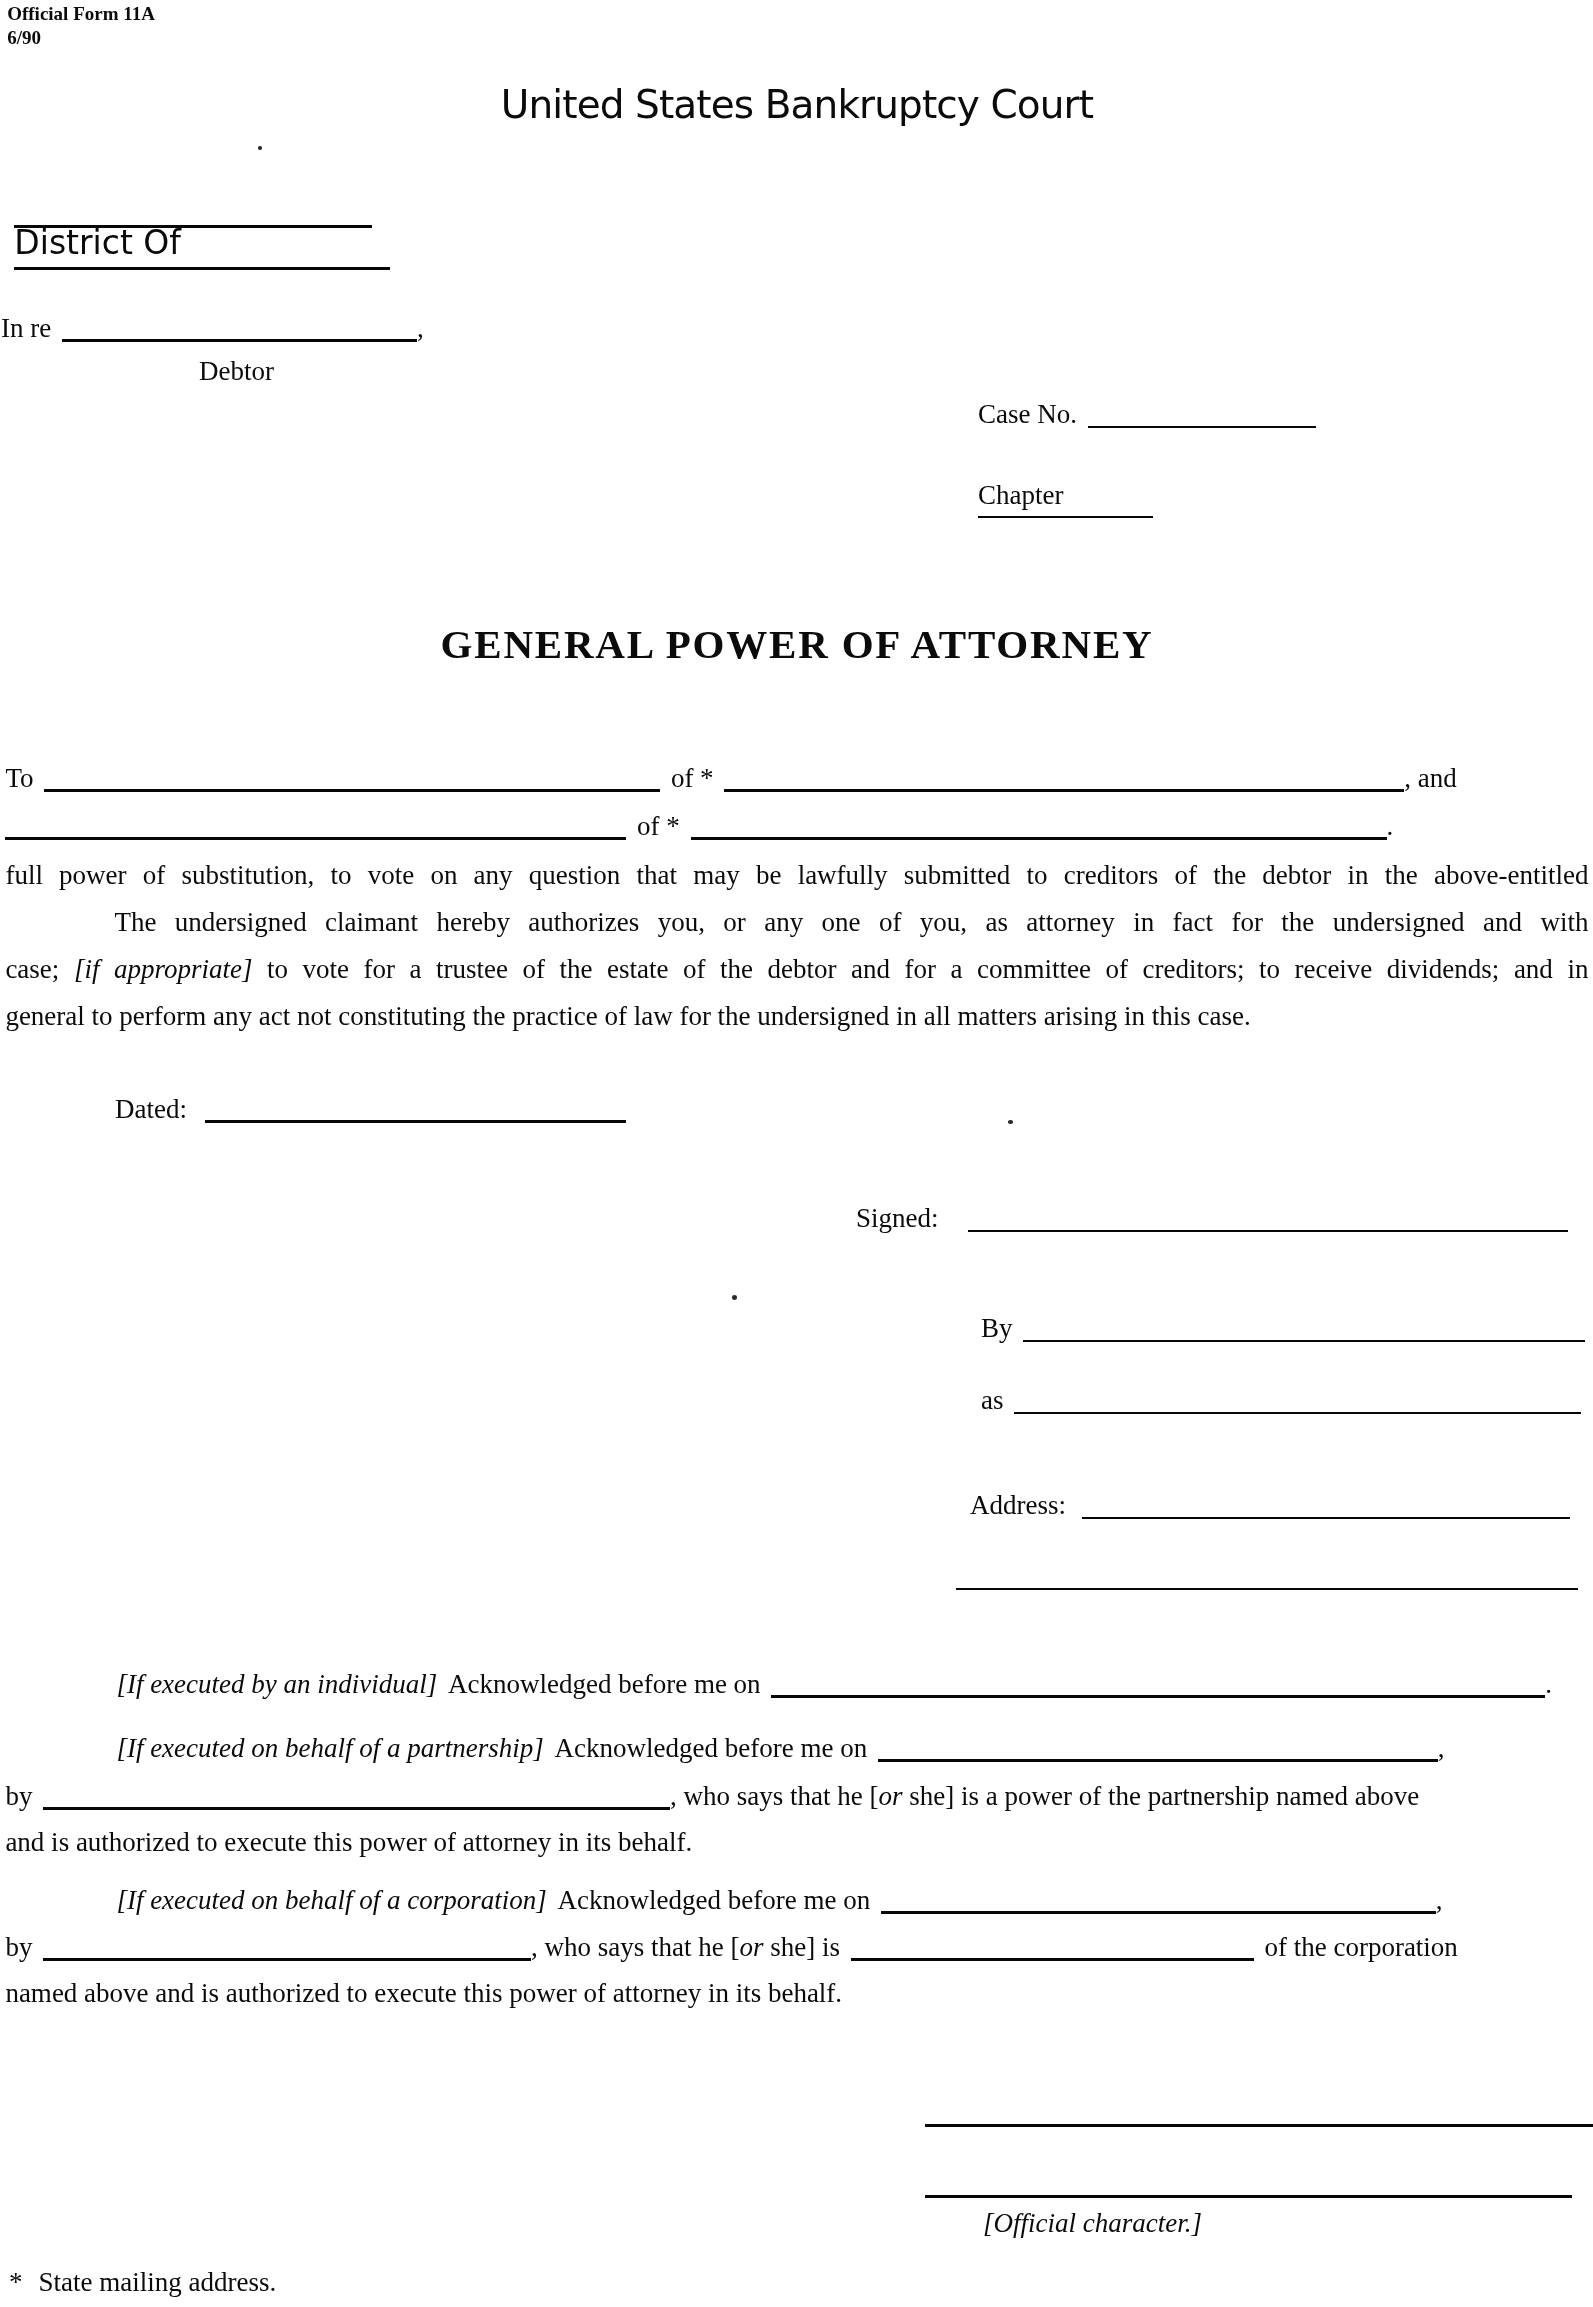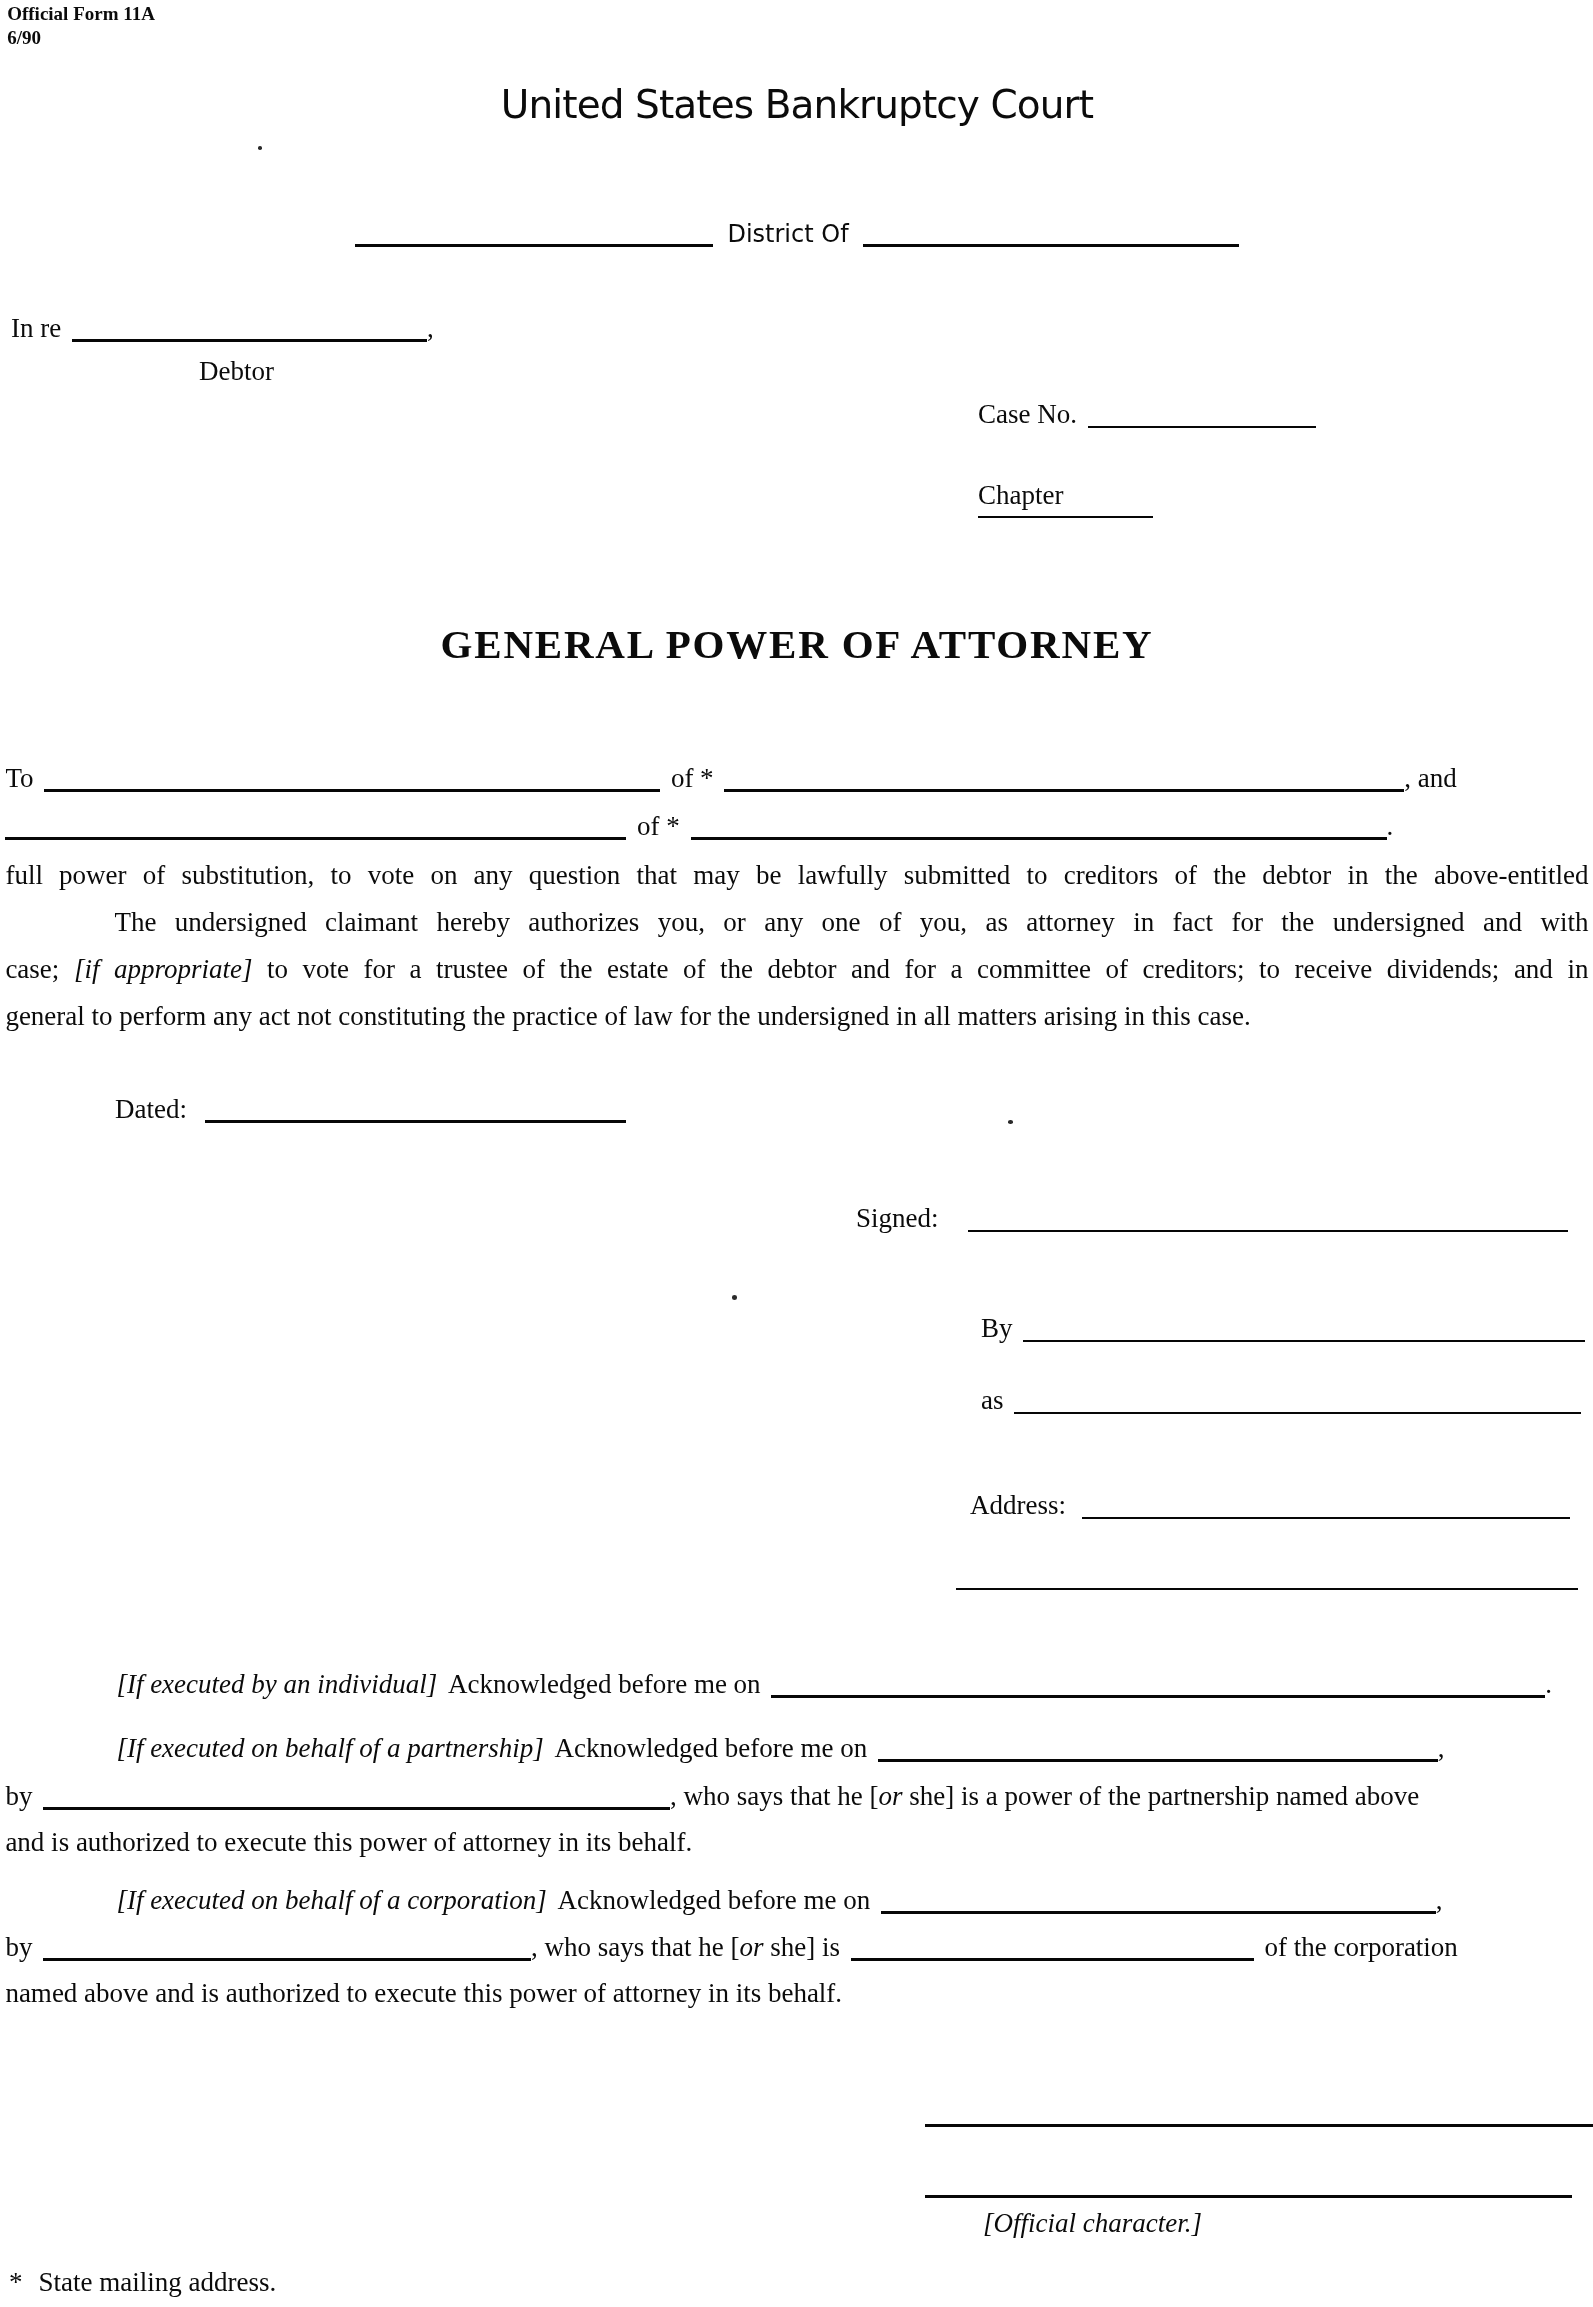--- a/index.html
+++ b/index.html
@@ -13,21 +13,21 @@
   .i{font-style:italic;}
   .sans{font-family:"DejaVu Sans","Liberation Sans",sans-serif;}
   
   .fb{height:0;border-bottom:3.6px solid #070707;position:relative;top:4.5px;flex:0 0 auto;}
   .thin{border-bottom-width:2.7px;}
   .line{position:absolute;height:0;border-top:3.6px solid #070707;}
   .speck{position:absolute;background:#2a2a2a;border-radius:50%;}
   #form-id{position:absolute;left:7.2px;top:1.8px;font-size:19px;font-weight:bold;line-height:1.3;}
   #court-title{position:absolute;left:0;top:82px;width:1594px;text-align:center;
     font-size:39px;letter-spacing:-0.9px;}
-  #district-row{left:0;top:220px;width:1594px;justify-content:center;font-size:24px;}
+  #district-row{left:0;top:220px;width:1594px;justify-content:center;font-size:33px;flex-direction:column;}
   #district-row .t{margin:0 14.3px;}
   #doc-title{position:absolute;left:0;top:620px;width:1594px;text-align:center;
     font-size:41px;font-weight:bold;letter-spacing:1.8px;}
   #para{position:absolute;left:5.4px;top:852px;width:1583px;line-height:47px;}
   .jline{text-align:justify;text-align-last:justify;}
   .indent1{text-indent:109px;}
   .sp{flex:0 0 111px;}
   .g{margin-left:10.7px;}
   .gr{margin-right:10.7px;}
 </style>
@@ -42,21 +42,21 @@
   </div>
 
   <div id="court-title" class="sans">United States Bankruptcy Court</div>
 
   <div id="district-row" class="row sans">
     <span class="fb" style="width:358px"></span>
     <span class="t">District Of</span>
     <span class="fb" style="width:376px"></span>
   </div>
 
-  <div class="row" style="left:11px;top:313px;">
+  <div class="row" style="left:1px;top:313px;">
     <span class="t gr">In re</span>
     <span class="fb" style="width:355px"></span>
     <span class="t">,</span>
   </div>
   <div class="row" style="left:199px;top:356px;">
     <span class="t">Debtor</span>
   </div>
 
   <div class="row" style="left:978px;top:399px;">
     <span class="t gr">Case No.</span>

